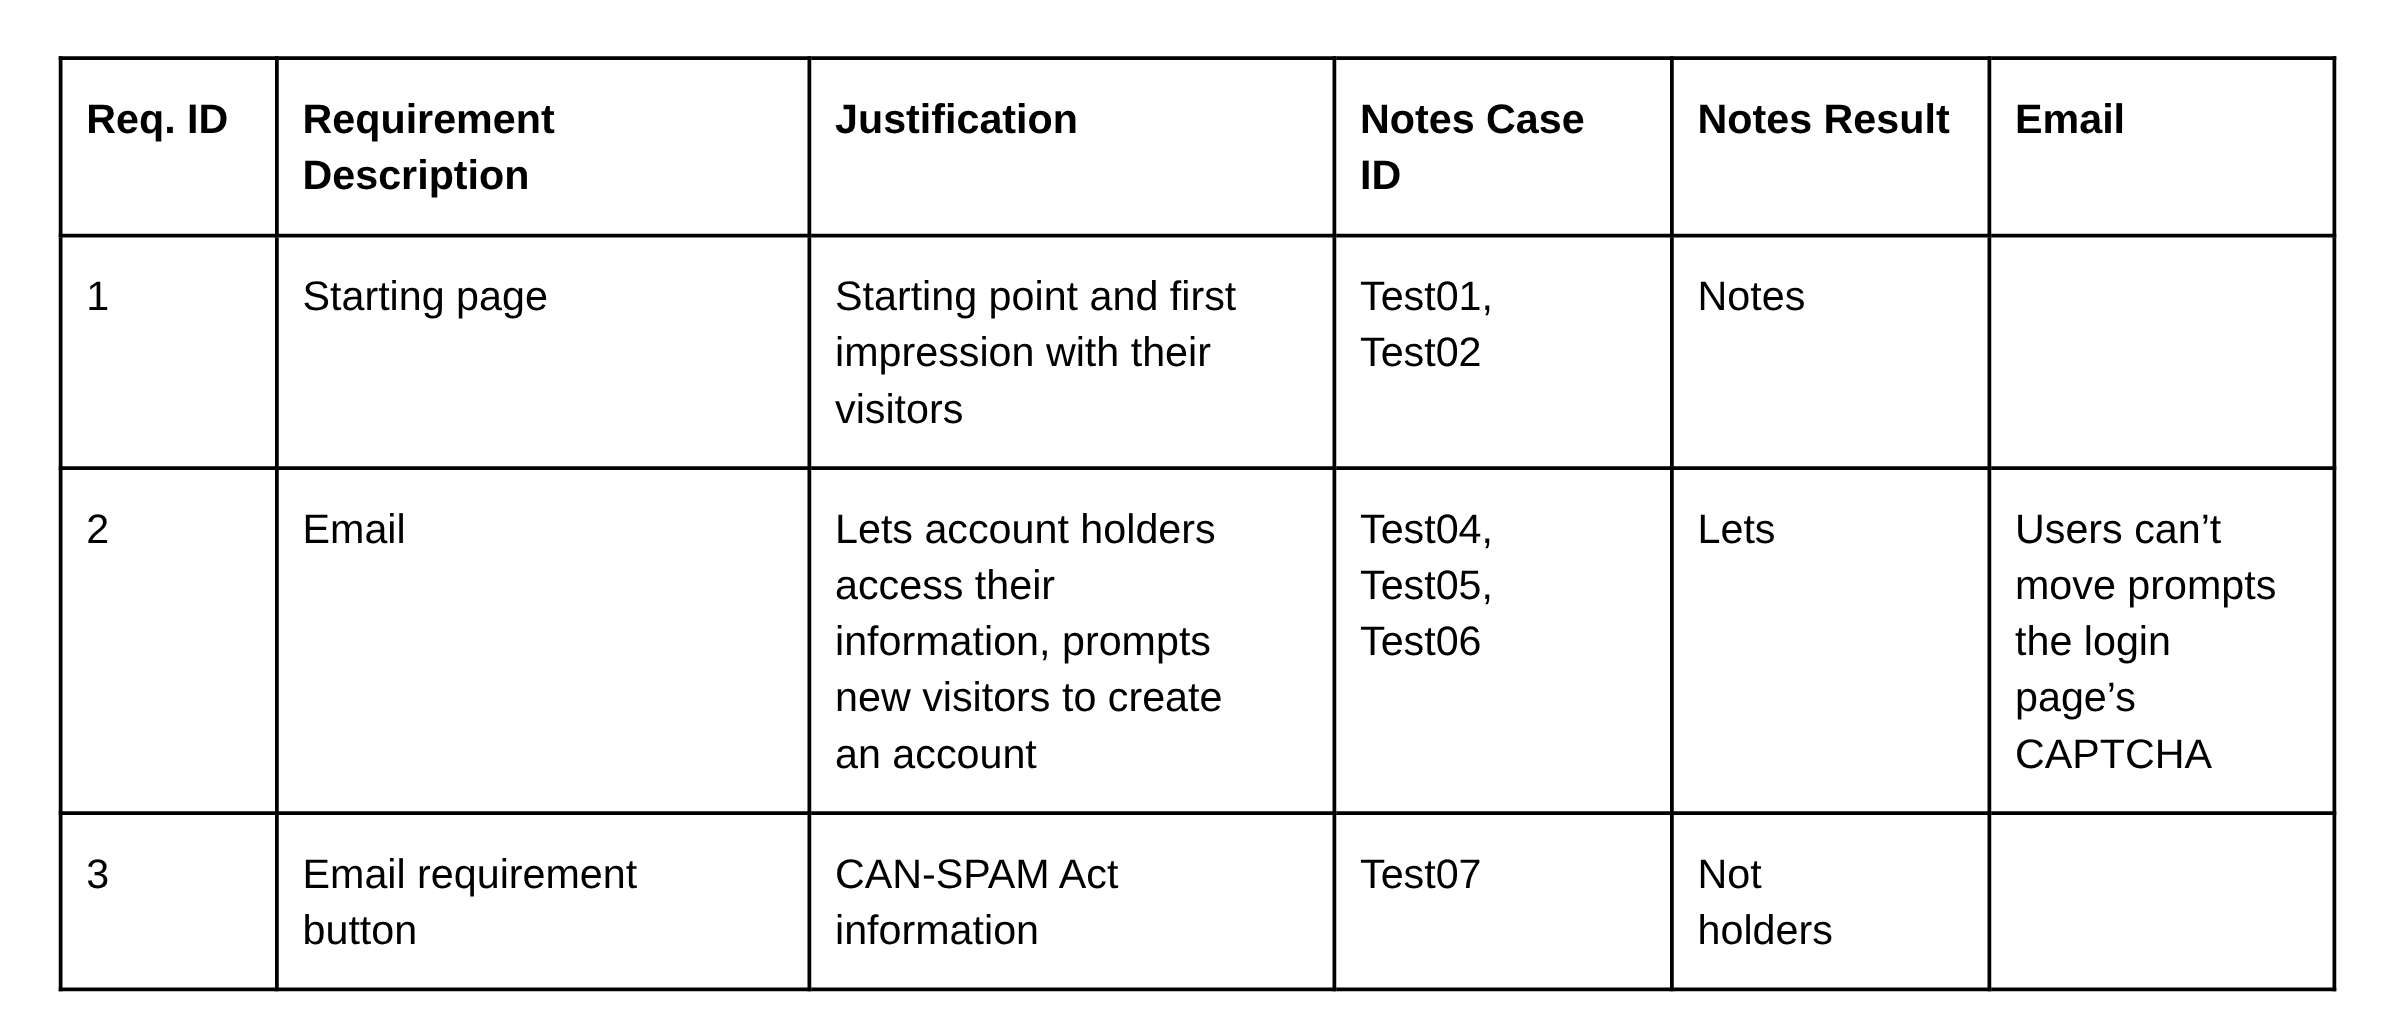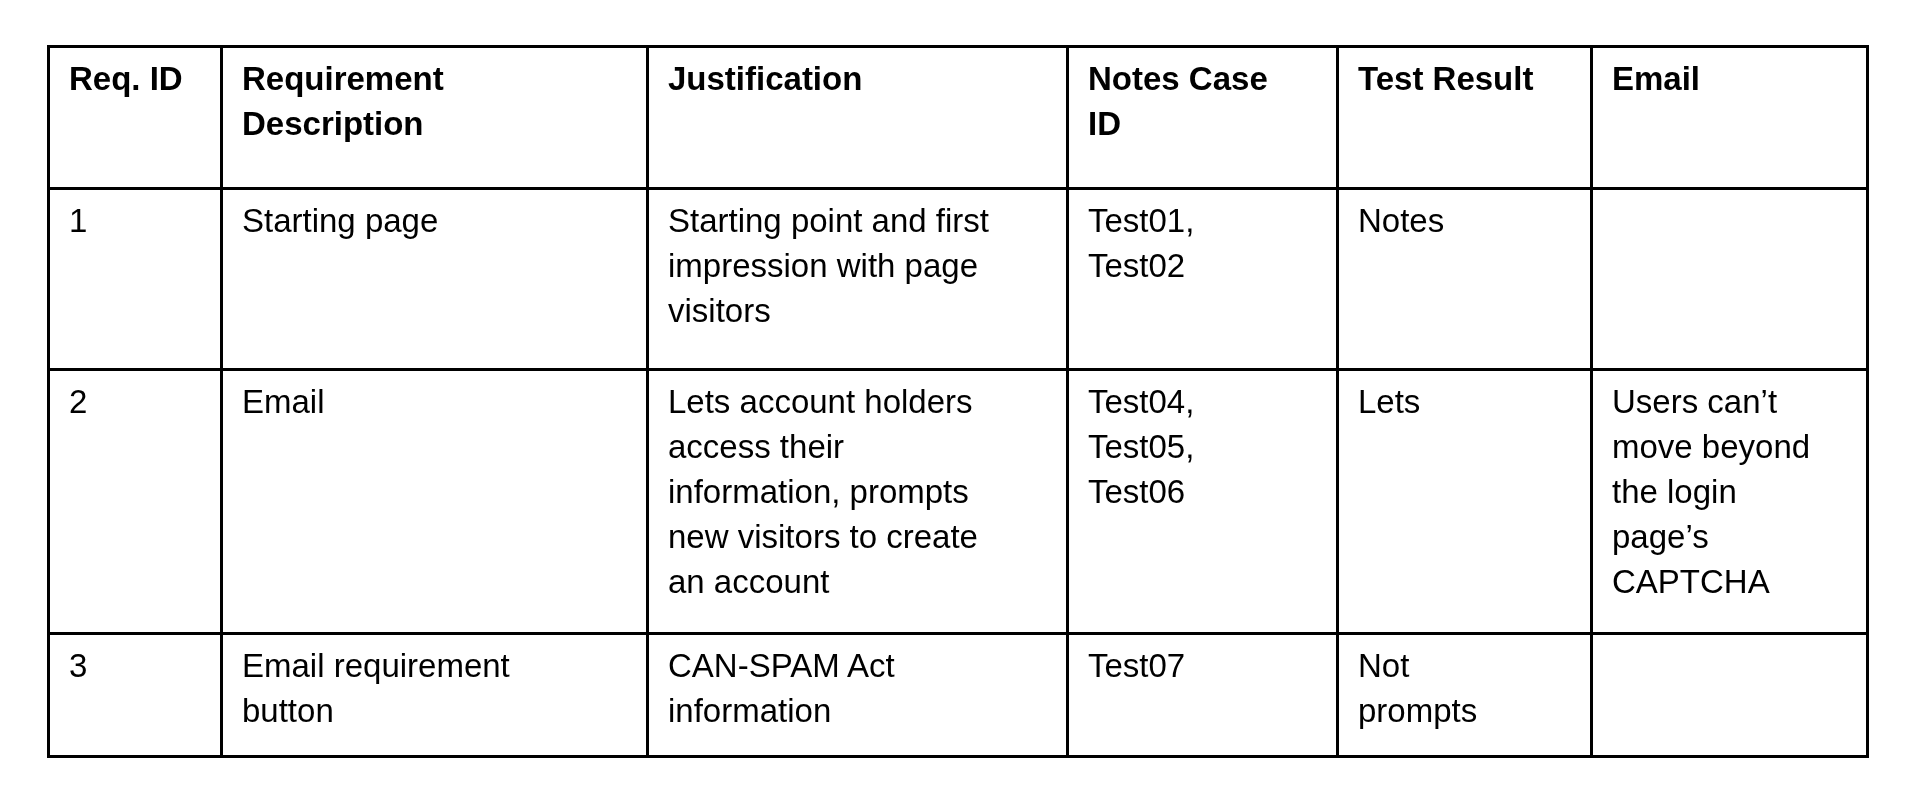--- a/index.html
+++ b/index.html
@@ -19,21 +19,21 @@
   table.rtm {
     border-collapse: collapse;
     table-layout: fixed;
     width: 1819px;
   }
   table.rtm th,
   table.rtm td {
     border: 3px solid #000000;
     vertical-align: top;
     text-align: left;
-    padding: 8px 19px;
+    padding: 24px 19px;
     font-size: 33px;
     line-height: 45px;
     white-space: pre-line;
     overflow: hidden;
     background: #ffffff;
   }
   table.rtm th { font-weight: bold; }
   table.rtm td { font-weight: normal; }
   tr.row-header  th { height: 142px; box-sizing: border-box; }
   tr.row-1 td { height: 181px; box-sizing: border-box; }
@@ -54,60 +54,60 @@
       <col style="width:276px">
     </colgroup>
     <thead>
       <tr class="row-header">
         <th>Req. ID</th>
         <th>Requirement
 Description</th>
         <th>Justification</th>
         <th>Notes Case
 ID</th>
-        <th>Test Result</th>
+        <th>Notes Result</th>
         <th>Email</th>
       </tr>
     </thead>
     <tbody>
       <tr class="row-1">
         <td>1</td>
         <td>Starting page</td>
         <td>Starting point and first
-impression with page
+impression with their
 visitors</td>
         <td>Test01,
 Test02</td>
         <td>Notes</td>
         <td></td>
       </tr>
       <tr class="row-2">
         <td>2</td>
         <td>Email</td>
         <td>Lets account holders
 access their
 information, prompts
 new visitors to create
 an account</td>
         <td>Test04,
 Test05,
 Test06</td>
         <td>Lets</td>
         <td>Users can’t
-move beyond
+move prompts
 the login
 page’s
 CAPTCHA</td>
       </tr>
       <tr class="row-3">
         <td>3</td>
         <td>Email requirement
 button</td>
         <td>CAN-SPAM Act
 information</td>
         <td>Test07</td>
         <td>Not
-prompts</td>
+holders</td>
         <td></td>
       </tr>
     </tbody>
   </table>
 </div>
 
 </body></html>

